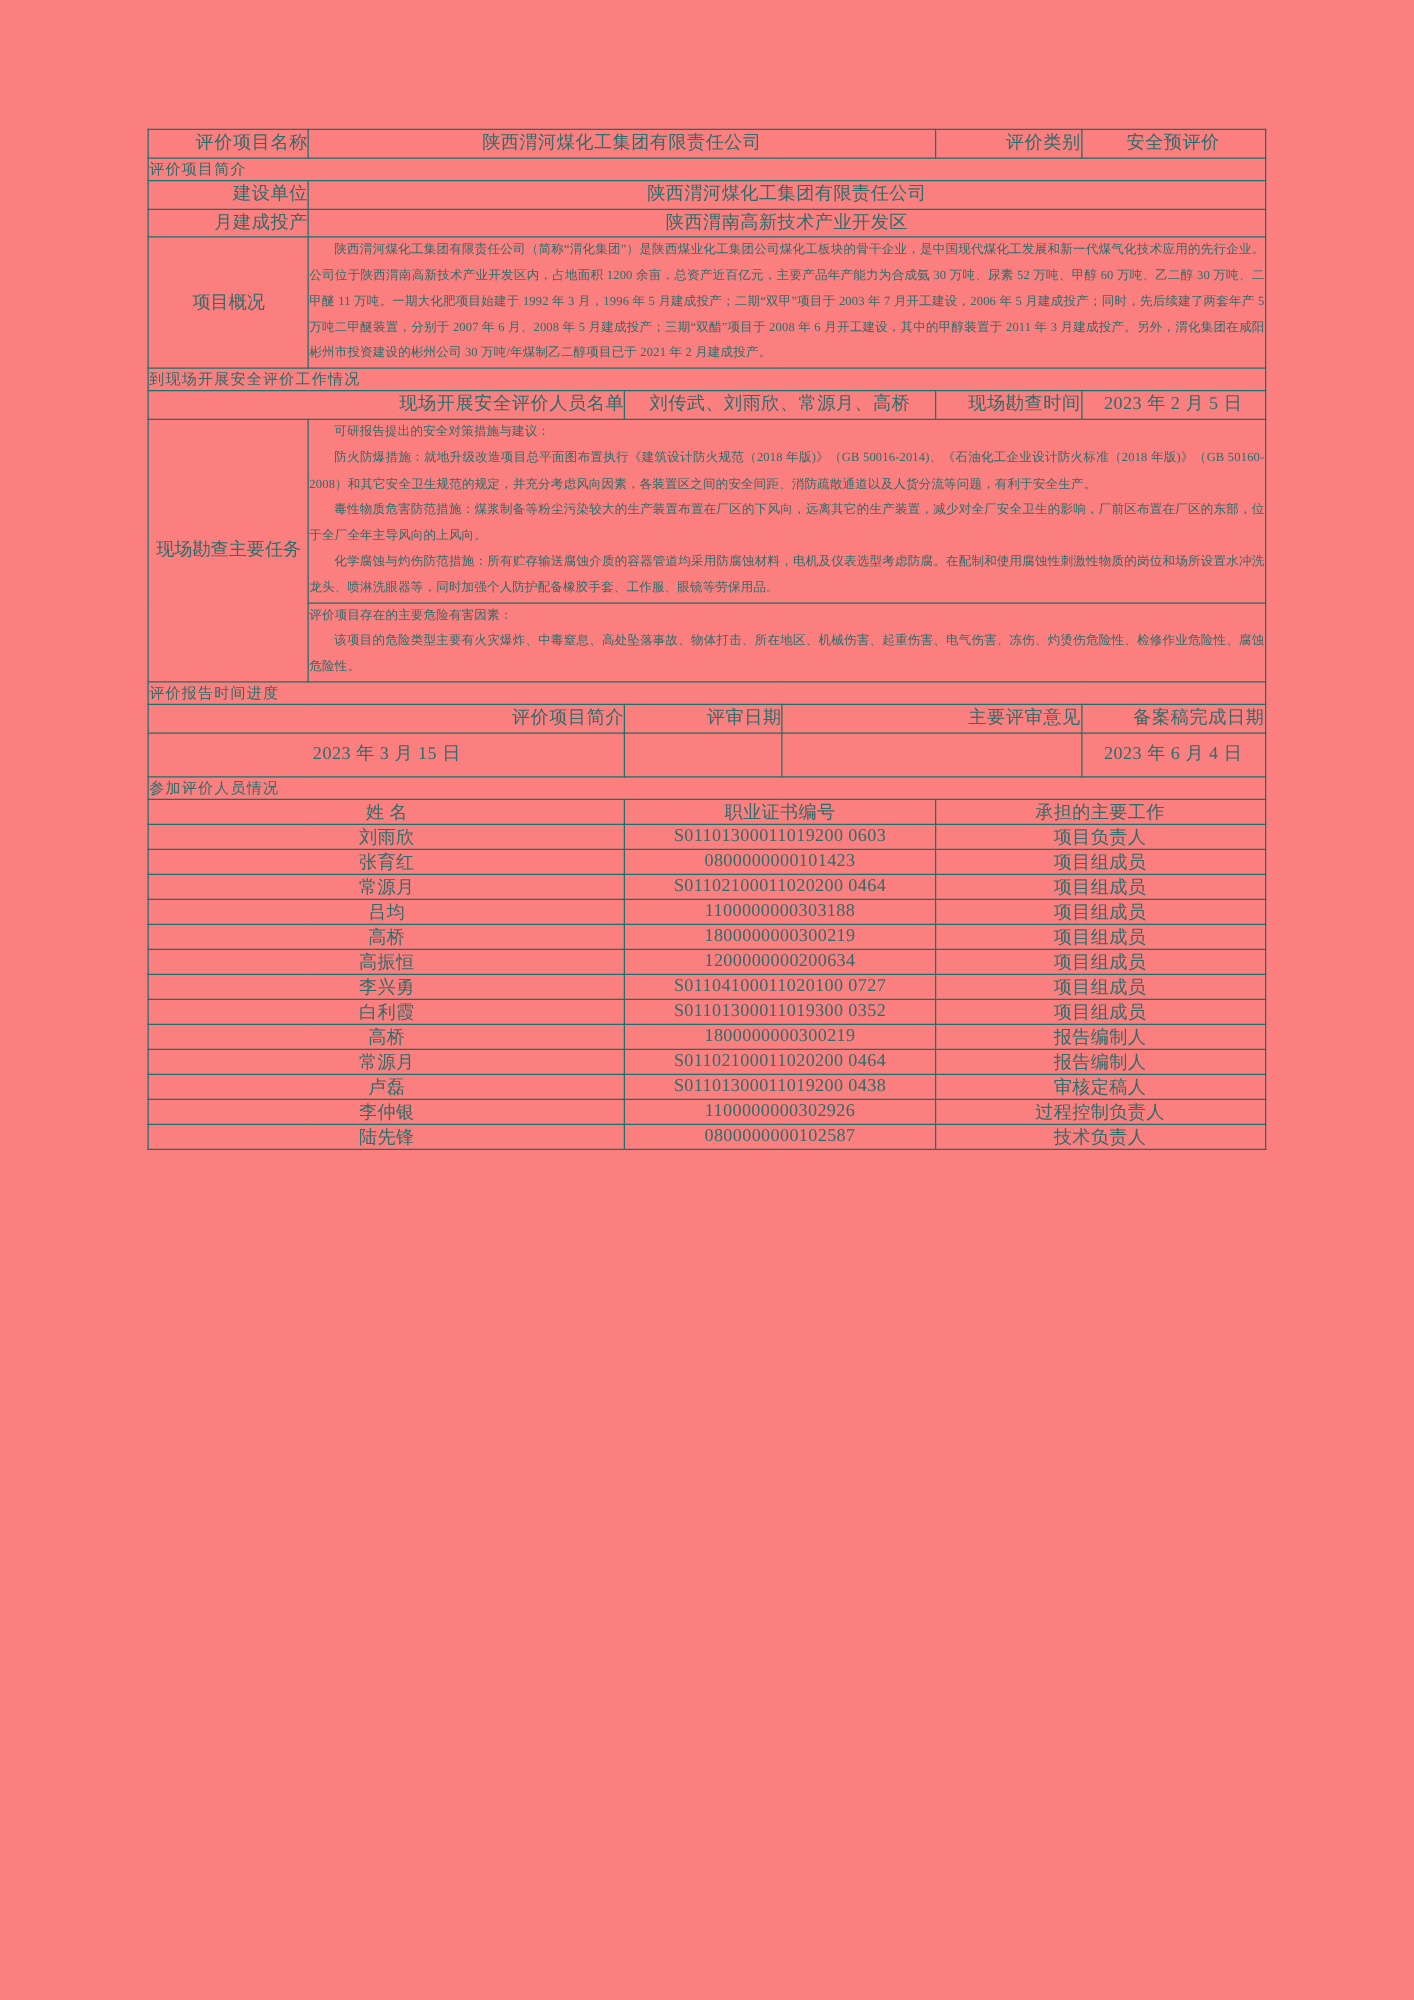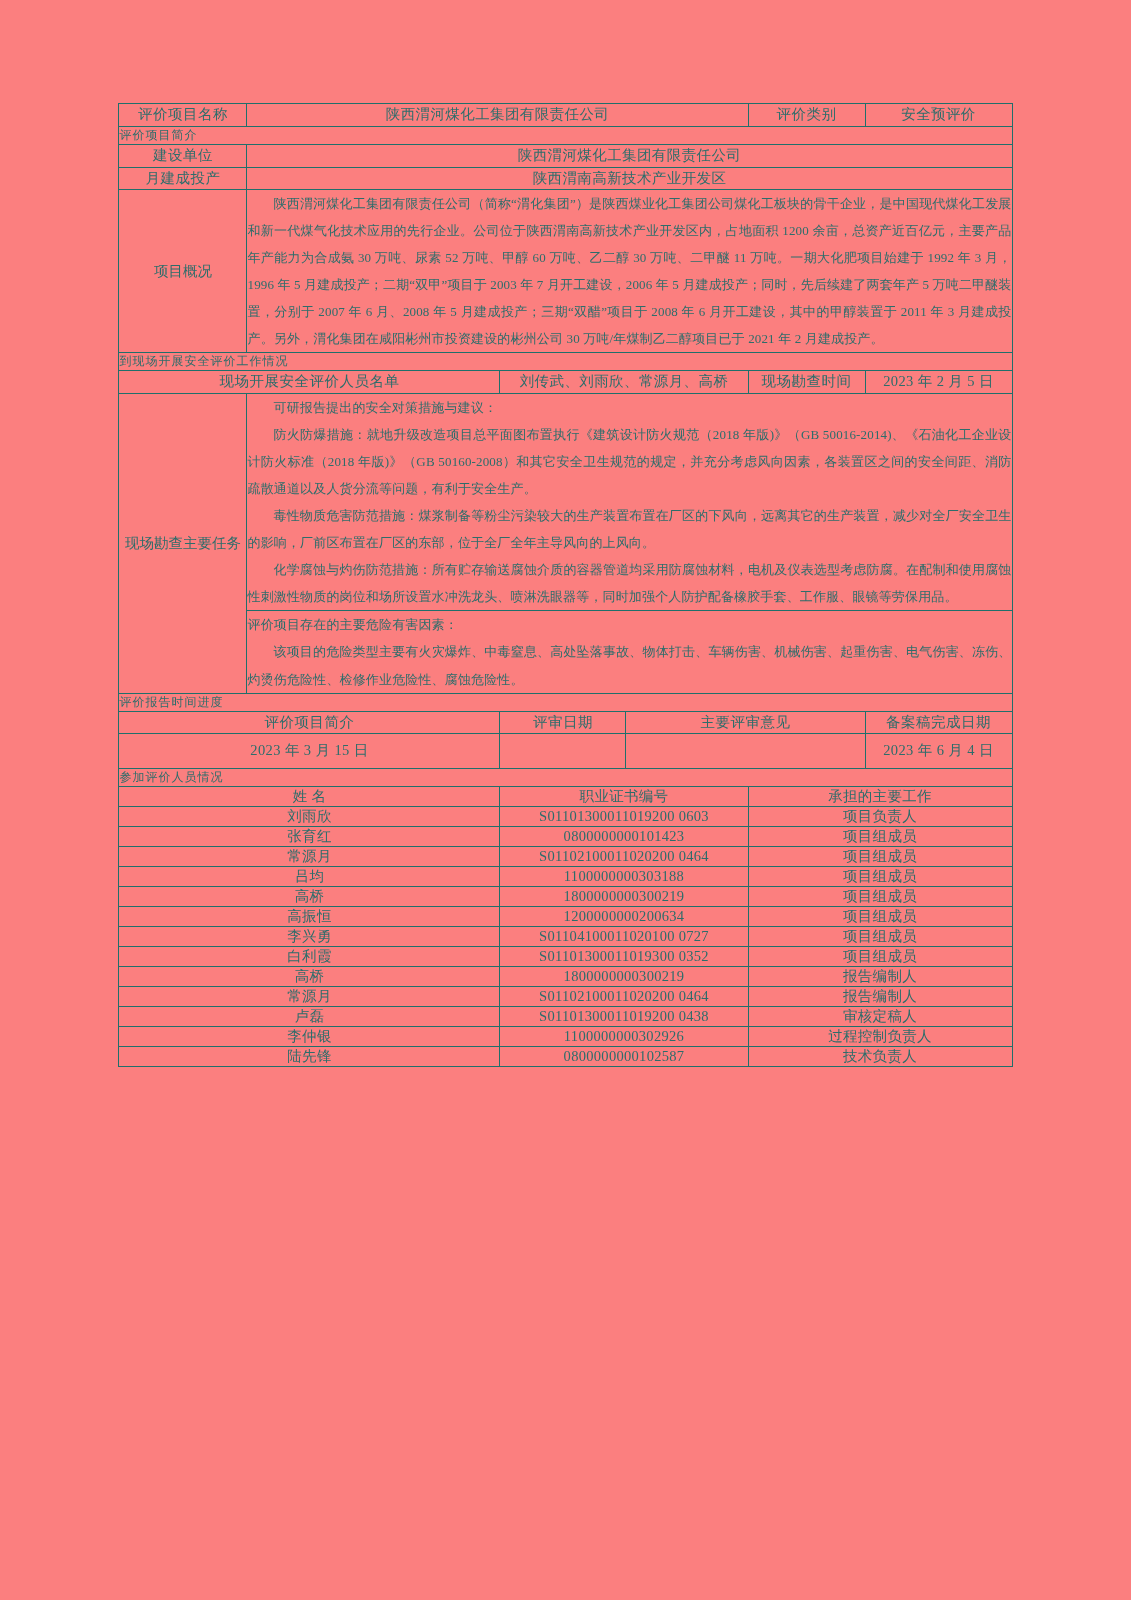--- a/index.html
+++ b/index.html
@@ -27,21 +27,21 @@
     border-collapse: collapse;
     table-layout: fixed;
   }
   table.doc td {
     border: 1.6px solid #1f6f6b;
     padding: 0;
     vertical-align: middle;
     color: #2d6d6b;
   }
   .lbl {
-    text-align: center;
+    text-align: right;
     font-size: 14.5px;
     line-height: 1.5;
     padding: 6px 4px;
     letter-spacing: 0.5px;
   }
   .val {
     text-align: center;
     font-size: 14.5px;
     line-height: 1.5;
     padding: 6px 6px;
@@ -50,21 +50,21 @@
   .section-hd {
     text-align: left;
     font-weight: normal;
     font-size: 12px;
     padding: 7px 4px;
     letter-spacing: 1px;
   }
   .para-cell {
     text-align: justify;
     text-align-last: left;
-    font-size: 13px;
+    font-size: 10px;
     line-height: 2.08;
     padding: 9px 16px 10px 16px;
     letter-spacing: 0.15px;
   }
   .para-cell p {
     margin: 0;
     text-indent: 2em;
     text-align: justify;
   }
   .para-cell p.noind {
@@ -156,21 +156,21 @@
         <td class="para-cell" colspan="5">
           <p>可研报告提出的安全对策措施与建议：</p>
           <p>防火防爆措施：就地升级改造项目总平面图布置执行《建筑设计防火规范（2018 年版)》（GB 50016-2014)、《石油化工企业设计防火标准（2018 年版)》（GB 50160-2008）和其它安全卫生规范的规定，并充分考虑风向因素，各装置区之间的安全间距、消防疏散通道以及人货分流等问题，有利于安全生产。</p>
           <p>毒性物质危害防范措施：煤浆制备等粉尘污染较大的生产装置布置在厂区的下风向，远离其它的生产装置，减少对全厂安全卫生的影响，厂前区布置在厂区的东部，位于全厂全年主导风向的上风向。</p>
           <p>化学腐蚀与灼伤防范措施：所有贮存输送腐蚀介质的容器管道均采用防腐蚀材料，电机及仪表选型考虑防腐。在配制和使用腐蚀性刺激性物质的岗位和场所设置水冲洗龙头、喷淋洗眼器等，同时加强个人防护配备橡胶手套、工作服、眼镜等劳保用品。</p>
         </td>
       </tr>
       <tr>
         <td class="para-cell" colspan="5">
           <p class="noind">评价项目存在的主要危险有害因素：</p>
-          <p>该项目的危险类型主要有火灾爆炸、中毒窒息、高处坠落事故、物体打击、车辆伤害、机械伤害、起重伤害、电气伤害、冻伤、灼烫伤危险性、检修作业危险性、腐蚀危险性。</p>
+          <p>该项目的危险类型主要有火灾爆炸、中毒窒息、高处坠落事故、物体打击、所在地区、机械伤害、起重伤害、电气伤害、冻伤、灼烫伤危险性、检修作业危险性、腐蚀危险性。</p>
         </td>
       </tr>
 
       <tr>
         <td class="section-hd" colspan="6">评价报告时间进度</td>
       </tr>
 
       <tr>
         <td class="lbl" colspan="2">评价项目简介</td>
         <td class="lbl">评审日期</td>

